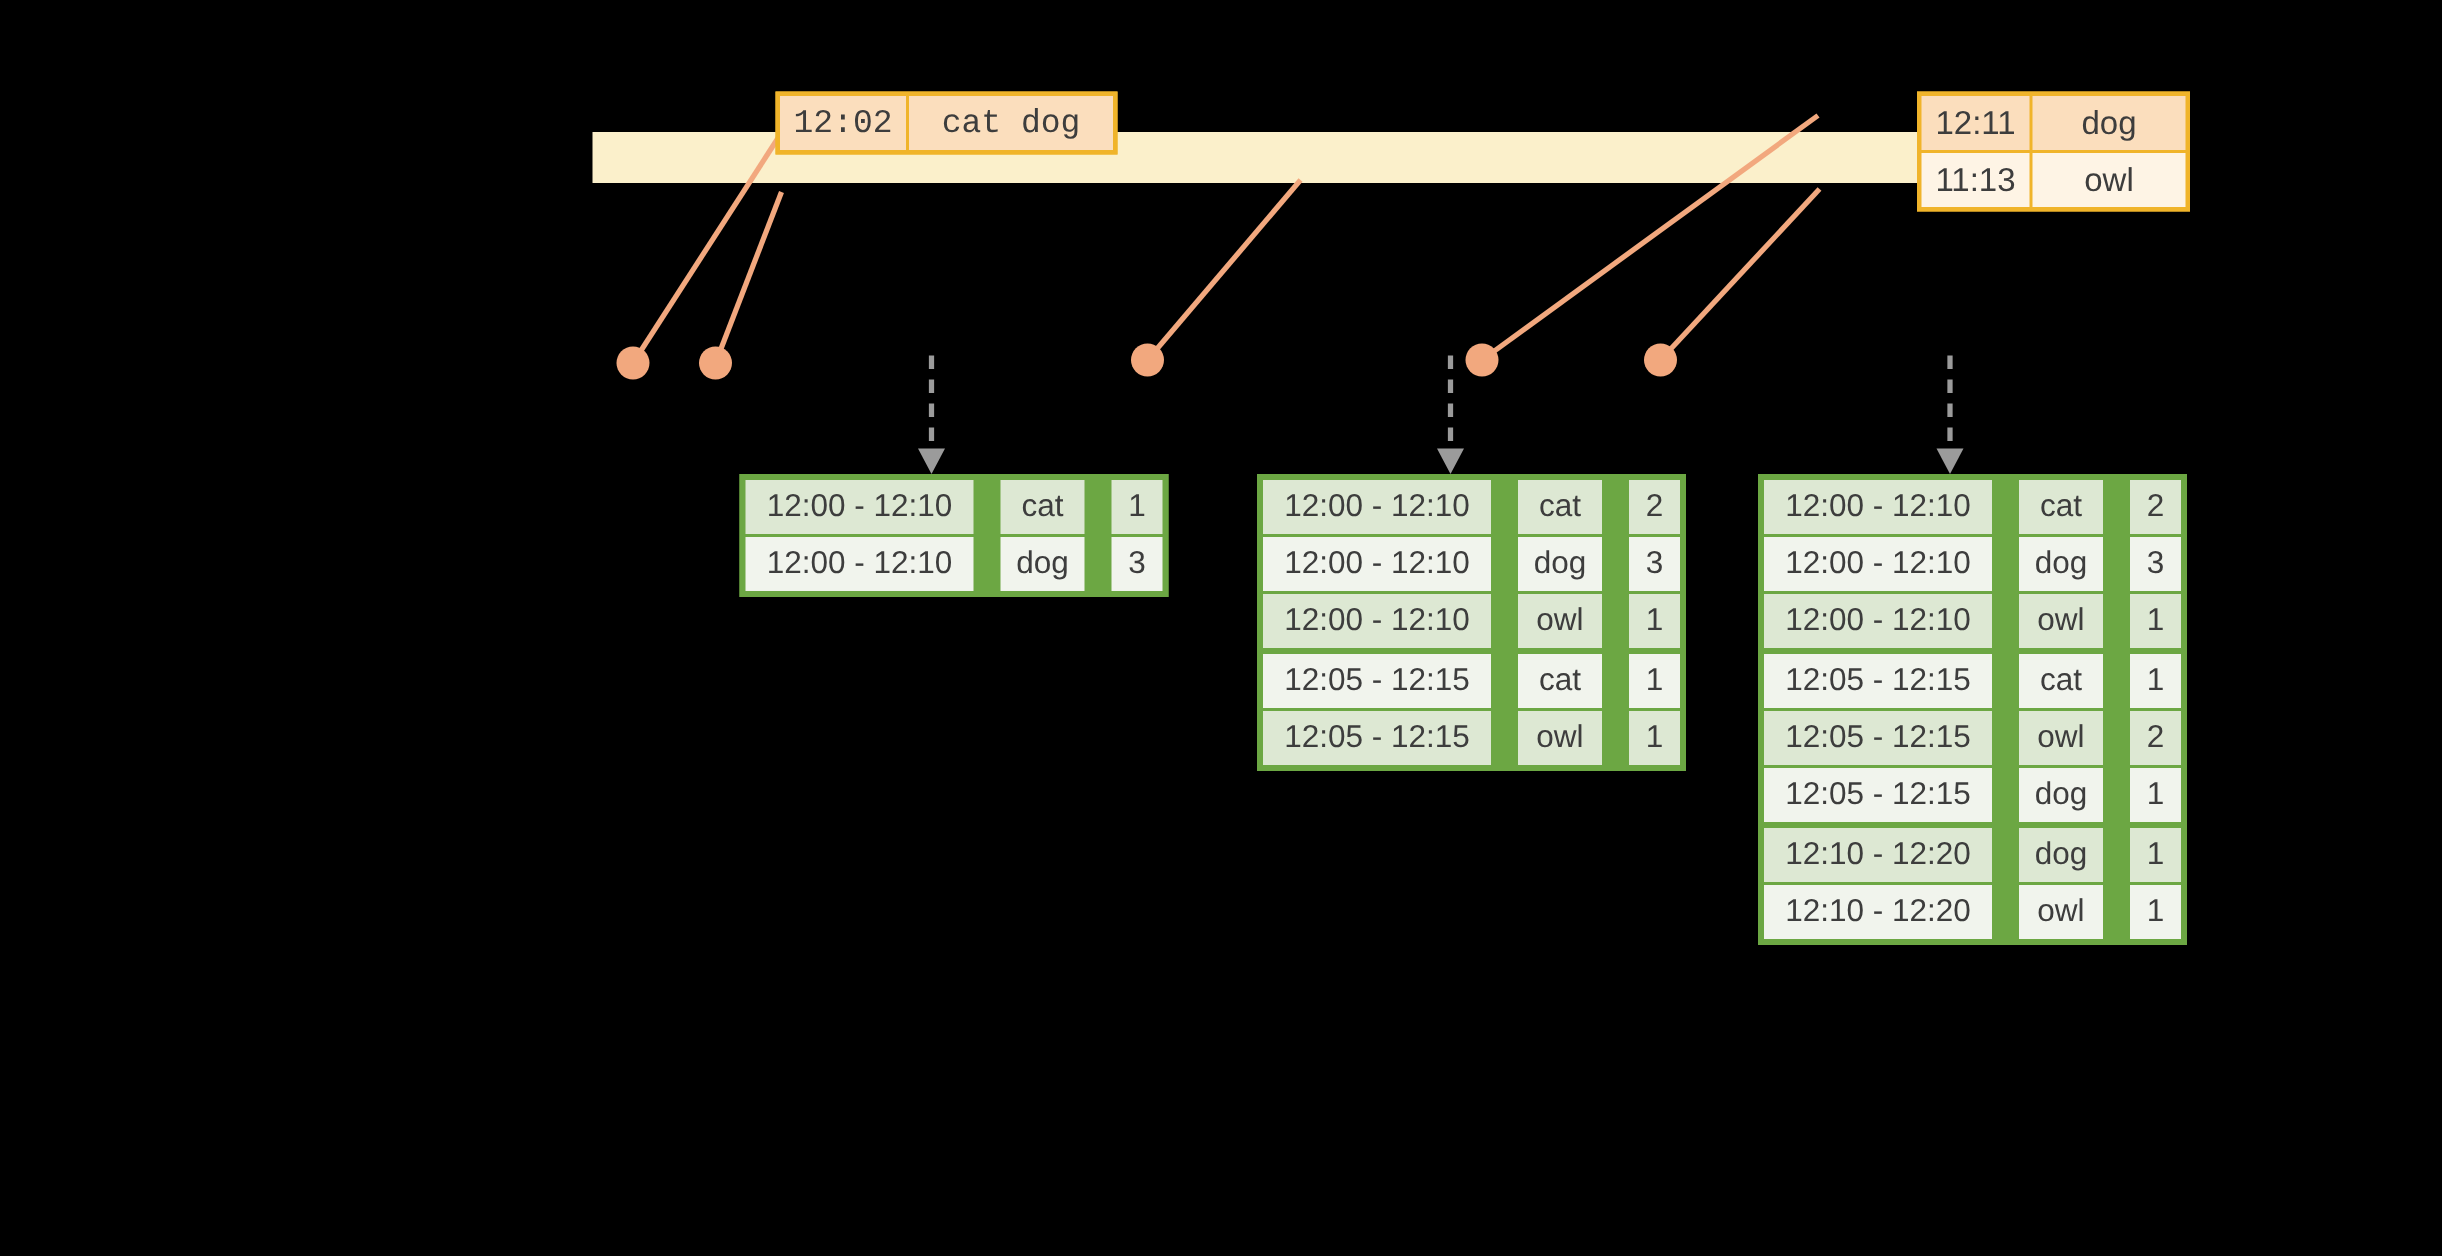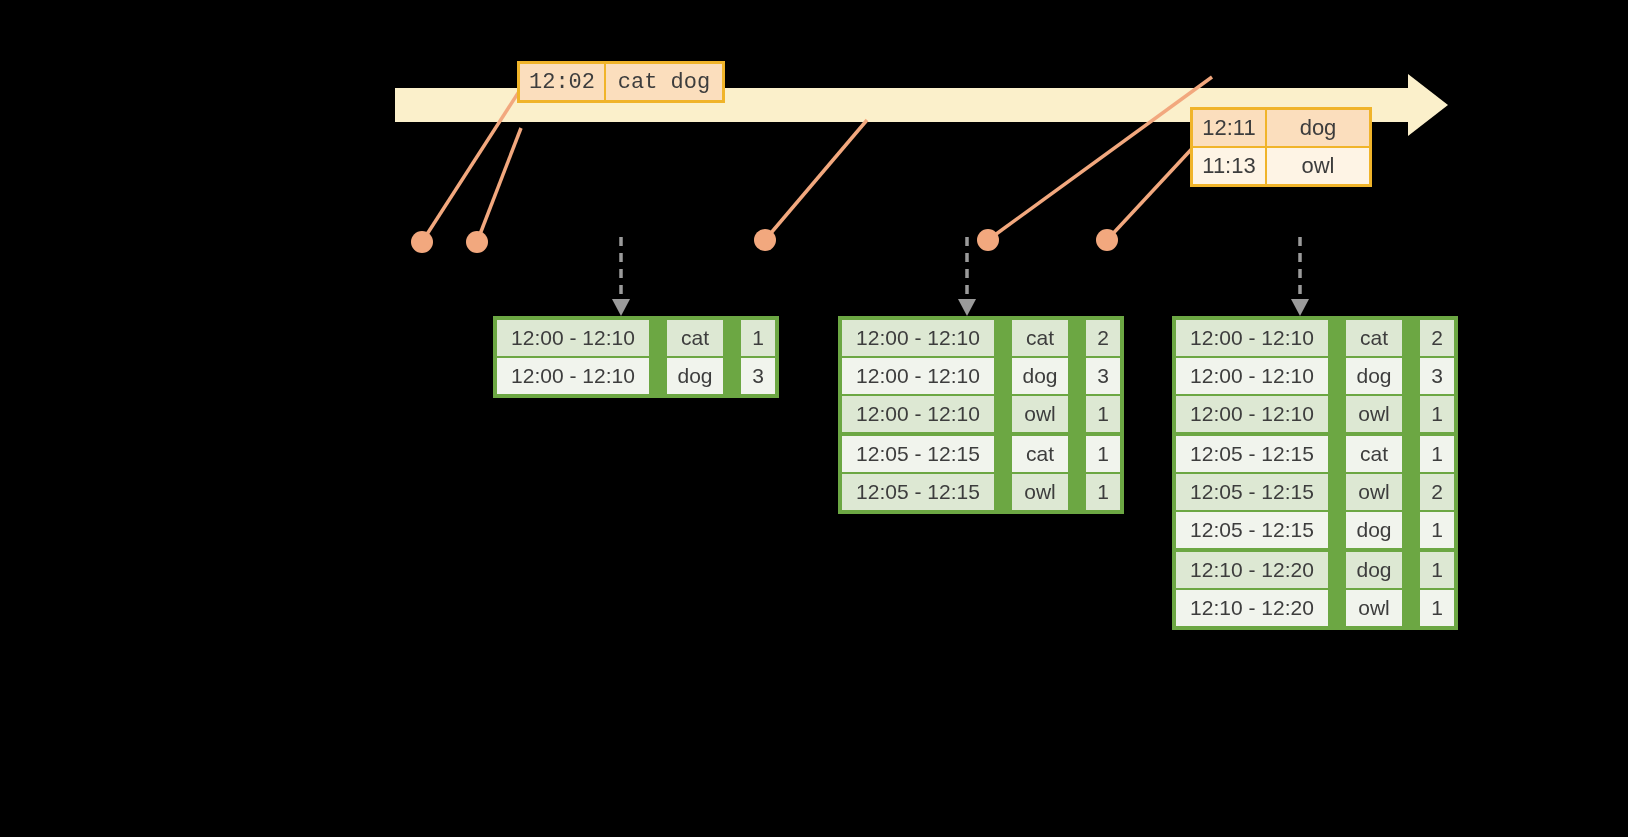--- a/index.html
+++ b/index.html
@@ -17,26 +17,26 @@
   .dot{fill:var(--marker);}
   .trig{stroke:var(--trigger_arrow);stroke-width:3.5;stroke-dasharray:9 7;}
   .trighead{fill:var(--trigger_arrow);}
 
   .etable{position:absolute;border:3px solid var(--event_border);background:var(--event_border);
     display:flex;flex-direction:column;gap:2px;font-size:22px;}
   .etable .trow{display:flex;gap:2px;}
   .ecell{height:36px;display:flex;align-items:center;justify-content:center;}
   .etable .trow:nth-child(odd) .ecell{background:var(--event_row_dark);}
   .etable .trow:nth-child(even) .ecell{background:var(--event_row_light);}
-  .e1 .ec-time{width:84px}.e1 .ec-words{width:116px}
+  .e1 .ec-time{width:84px}.e1 .ec-words{width:136px}
   .e2 .ec-time{width:82px}.e2 .ec-words{width:114px}
   .e3 .ec-time{width:72px}.e3 .ec-words{width:102px}
   #etable1{left:517px;top:61px;font-family:Liberation Mono, monospace;}
   #etable2{left:864px;top:81px;}
-  #etable3{left:1190px;top:61px;margin-top:46px;}
+  #etable3{left:1278px;top:61px;}
 
   .gtable{position:absolute;border:4px solid var(--result_border);background:var(--result_border);
     display:flex;flex-direction:column;gap:2px;font-size:21px;}
   .gtable .trow{display:flex;gap:18px;}
   .gtable .trow.group-end{margin-bottom:2px;}
   .gcell{height:36px;display:flex;align-items:center;justify-content:center;}
   .gtable .trow:nth-child(odd) .gcell{background:var(--result_row_dark);}
   .gtable .trow:nth-child(even) .gcell{background:var(--result_row_light);}
   .gc-window{width:152px}.gc-word{width:56px}.gc-count{width:34px}
   #gtable1{left:493px;top:316px;}

